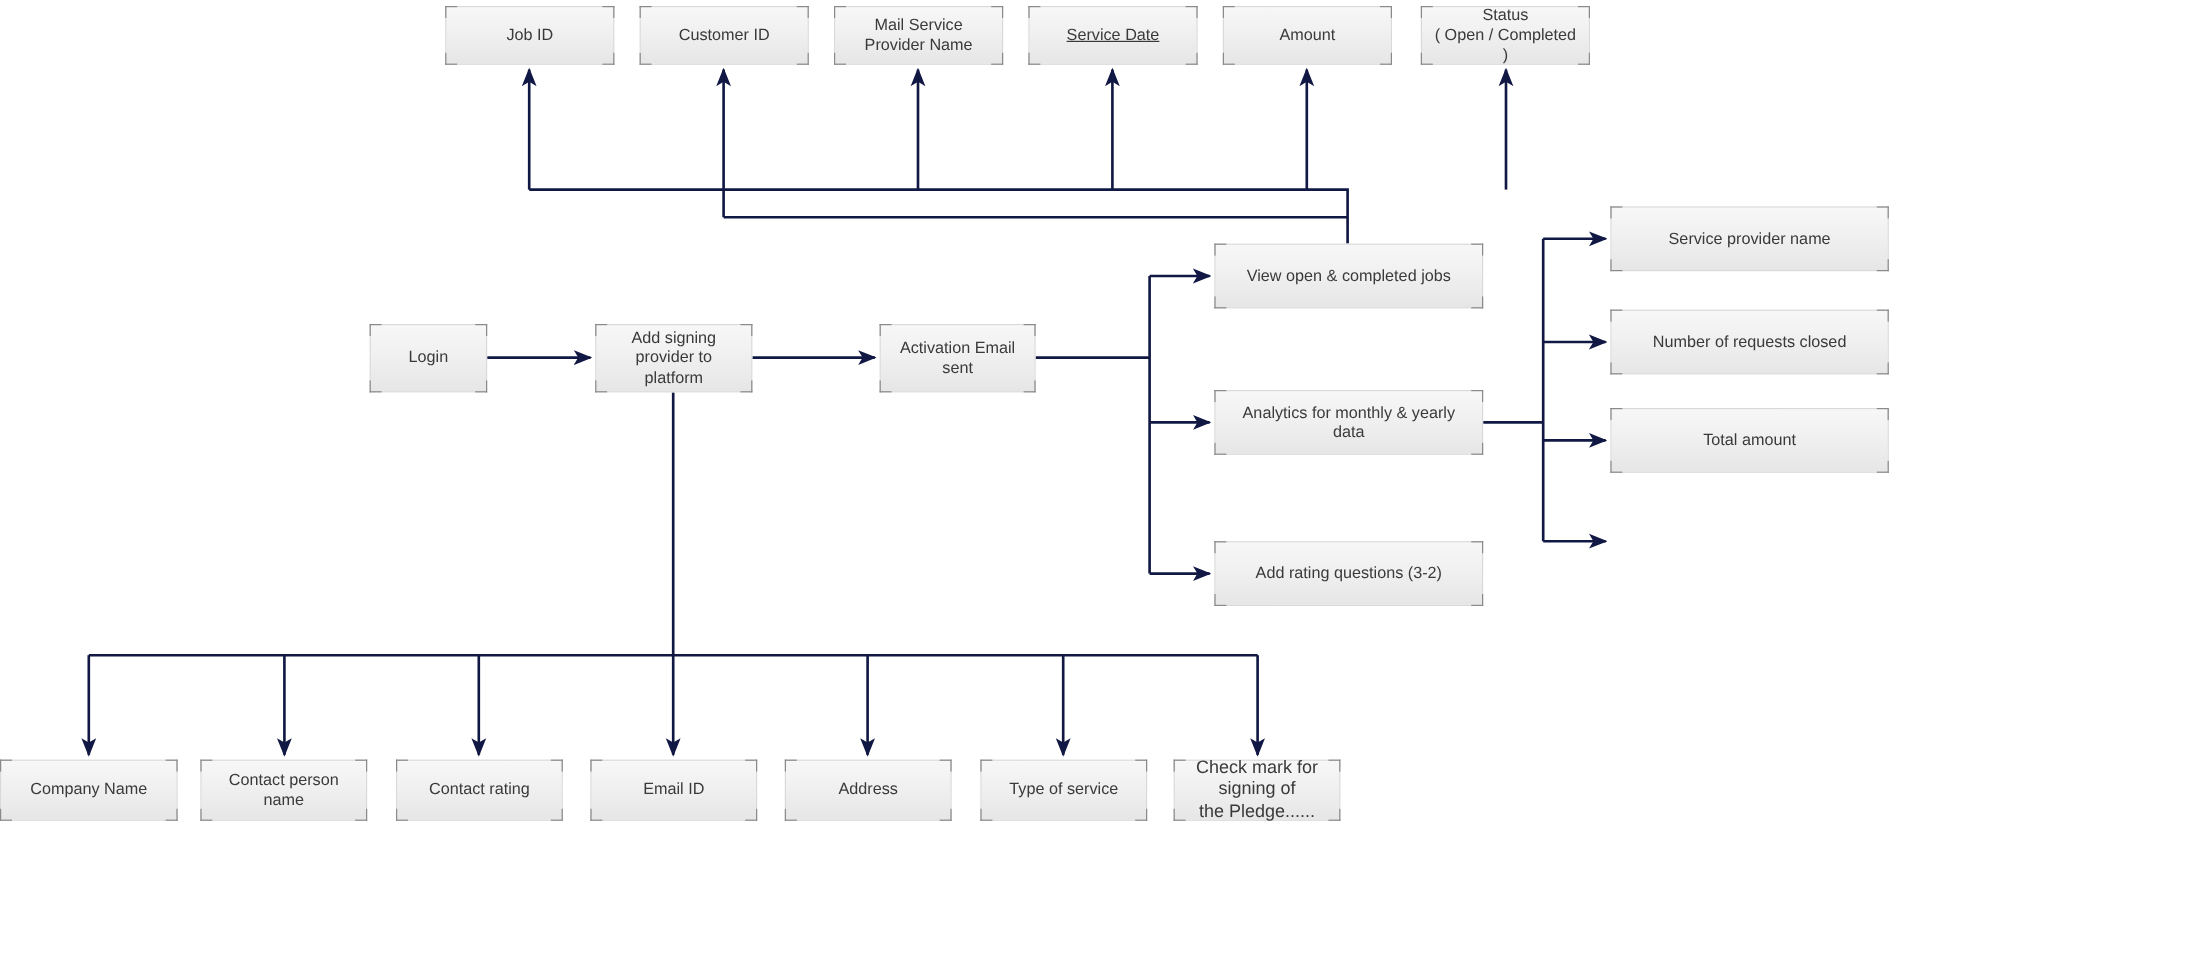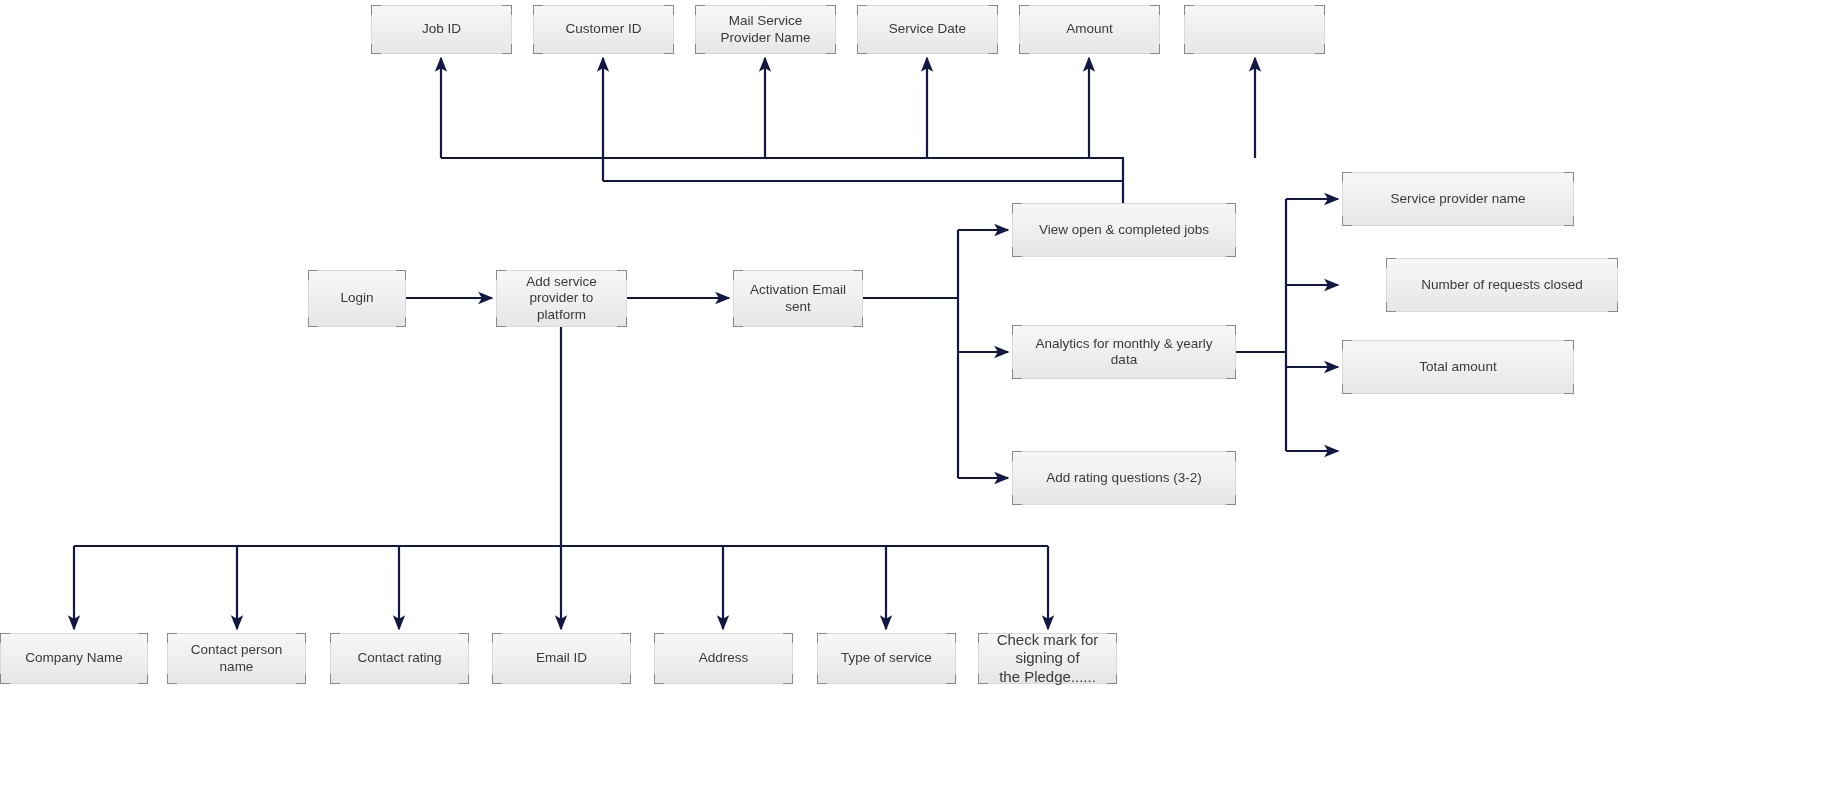--- a/index.html
+++ b/index.html
@@ -137,38 +137,40 @@
   </div>
   <div class="node" style="left:533px;top:5px;width:141px;height:49px;">
     <span class="lbl">Customer ID</span>
     <i class="corners-b"></i>
   </div>
   <div class="node" style="left:695px;top:5px;width:141px;height:49px;">
     <span class="lbl">Mail Service
 Provider Name</span>
     <i class="corners-b"></i>
   </div>
-  <div class="node" style="left:857px;top:5px;width:141px;height:49px;">
+  <div class="node" style="left:857px;top:5px;width:141px;height:49px;text-decoration:underline;">
     <span class="lbl">Service Date</span>
     <i class="corners-b"></i>
   </div>
   <div class="node" style="left:1019px;top:5px;width:141px;height:49px;">
     <span class="lbl">Amount</span>
     <i class="corners-b"></i>
   </div>
   <div class="node" style="left:1184px;top:5px;width:141px;height:49px;">
+    <span class="lbl">Status
+( Open / Completed )</span>
     <i class="corners-b"></i>
   </div>
 
   <div class="node" style="left:308px;top:270px;width:98px;height:57px;text-align:right;">
     <span class="lbl">Login</span>
     <i class="corners-b"></i>
   </div>
   <div class="node" style="left:496px;top:270px;width:131px;height:57px;">
-    <span class="lbl">Add service provider to
+    <span class="lbl">Add signing provider to
 platform</span>
     <i class="corners-b"></i>
   </div>
   <div class="node" style="left:733px;top:270px;width:130px;height:57px;">
     <span class="lbl">Activation Email sent</span>
     <i class="corners-b"></i>
   </div>
 
   <div class="node" style="left:1012px;top:203px;width:224px;height:54px;">
     <span class="lbl">View open &amp; completed jobs</span>
@@ -180,21 +182,21 @@
   </div>
   <div class="node" style="left:1012px;top:451px;width:224px;height:54px;">
     <span class="lbl">Add rating questions (3-2)</span>
     <i class="corners-b"></i>
   </div>
 
   <div class="node" style="left:1342px;top:172px;width:232px;height:54px;">
     <span class="lbl">Service provider name</span>
     <i class="corners-b"></i>
   </div>
-  <div class="node" style="left:1342px;top:258px;width:232px;height:54px;margin-left:44px;">
+  <div class="node" style="left:1342px;top:258px;width:232px;height:54px;">
     <span class="lbl">Number of requests closed</span>
     <i class="corners-b"></i>
   </div>
   <div class="node" style="left:1342px;top:340px;width:232px;height:54px;">
     <span class="lbl">Total amount</span>
     <i class="corners-b"></i>
   </div>
 
   <div class="node" style="left:0px;top:633px;width:148px;height:51px;">
     <span class="lbl">Company Name</span>

